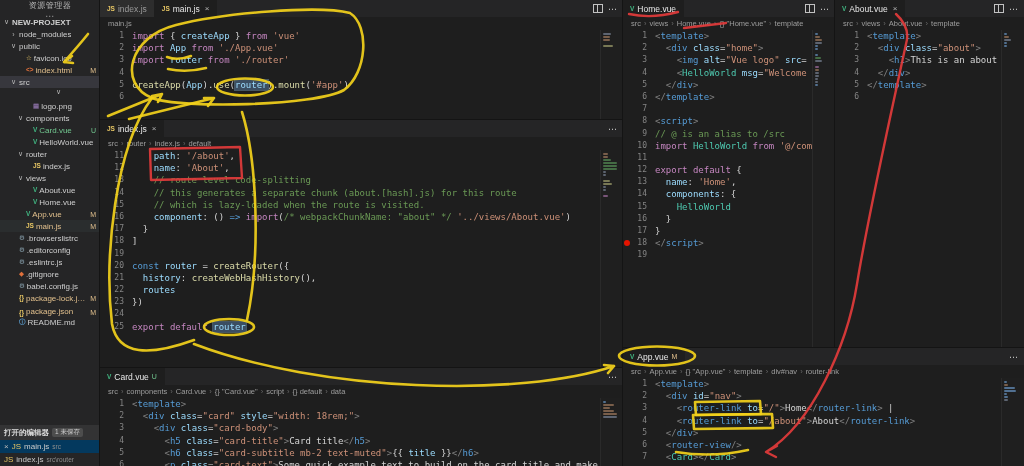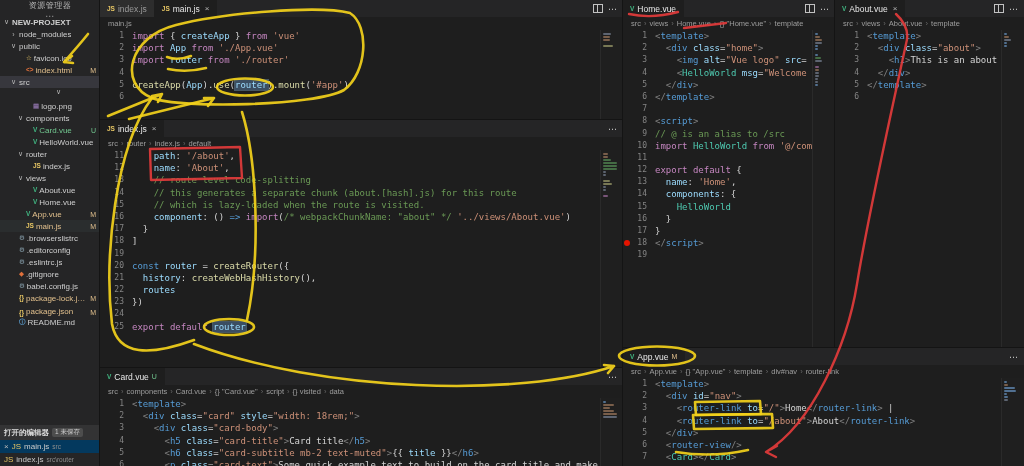--- a/index.html
+++ b/index.html
@@ -329,21 +329,21 @@
         <span class="bc-seg">src</span>
         <span class="bc-sep">›</span>
         <span class="bc-seg">components</span>
         <span class="bc-sep">›</span>
         <span class="bc-seg">Card.vue</span>
         <span class="bc-sep">›</span>
         <span class="bc-seg">{} "Card.vue"</span>
         <span class="bc-sep">›</span>
         <span class="bc-seg">script</span>
         <span class="bc-sep">›</span>
-        <span class="bc-seg">{} visited</span>
+        <span class="bc-seg">{} default</span>
         <span class="bc-sep">›</span>
         <span class="bc-seg">data</span>
       </div>
       <div class="code">
         <div class="cline"><span class="ln">1</span><span class="toks"><span class="t-br">&lt;</span><span class="t-tg">template</span><span class="t-br">&gt;</span></span></div>
         <div class="cline"><span class="ln">2</span><span class="toks"><span class="t-pn">  </span><span class="t-br">&lt;</span><span class="t-tg">div</span><span class="t-at"> class</span><span class="t-pn">=</span><span class="t-st">"card"</span><span class="t-at"> style</span><span class="t-pn">=</span><span class="t-st">"width: 18rem;"</span><span class="t-br">&gt;</span></span></div>
         <div class="cline"><span class="ln">3</span><span class="toks"><span class="t-pn">    </span><span class="t-br">&lt;</span><span class="t-tg">div</span><span class="t-at"> class</span><span class="t-pn">=</span><span class="t-st">"card-body"</span><span class="t-br">&gt;</span></span></div>
         <div class="cline"><span class="ln">4</span><span class="toks"><span class="t-pn">      </span><span class="t-br">&lt;</span><span class="t-tg">h5</span><span class="t-at"> class</span><span class="t-pn">=</span><span class="t-st">"card-title"</span><span class="t-br">&gt;</span><span class="t-tx">Card title</span><span class="t-br">&lt;/</span><span class="t-tg">h5</span><span class="t-br">&gt;</span></span></div>
         <div class="cline"><span class="ln">5</span><span class="toks"><span class="t-pn">      </span><span class="t-br">&lt;</span><span class="t-tg">h6</span><span class="t-at"> class</span><span class="t-pn">=</span><span class="t-st">"card-subtitle mb-2 text-muted"</span><span class="t-br">&gt;</span><span class="t-pn">{{ </span><span class="t-vr">title</span><span class="t-pn"> }}</span><span class="t-br">&lt;/</span><span class="t-tg">h6</span><span class="t-br">&gt;</span></span></div>
         <div class="cline"><span class="ln">6</span><span class="toks"><span class="t-pn">      </span><span class="t-br">&lt;</span><span class="t-tg">p</span><span class="t-at"> class</span><span class="t-pn">=</span><span class="t-st">"card-text"</span><span class="t-br">&gt;</span><span class="t-tx">Some quick example text to build on the card title and make</span></span></div>

